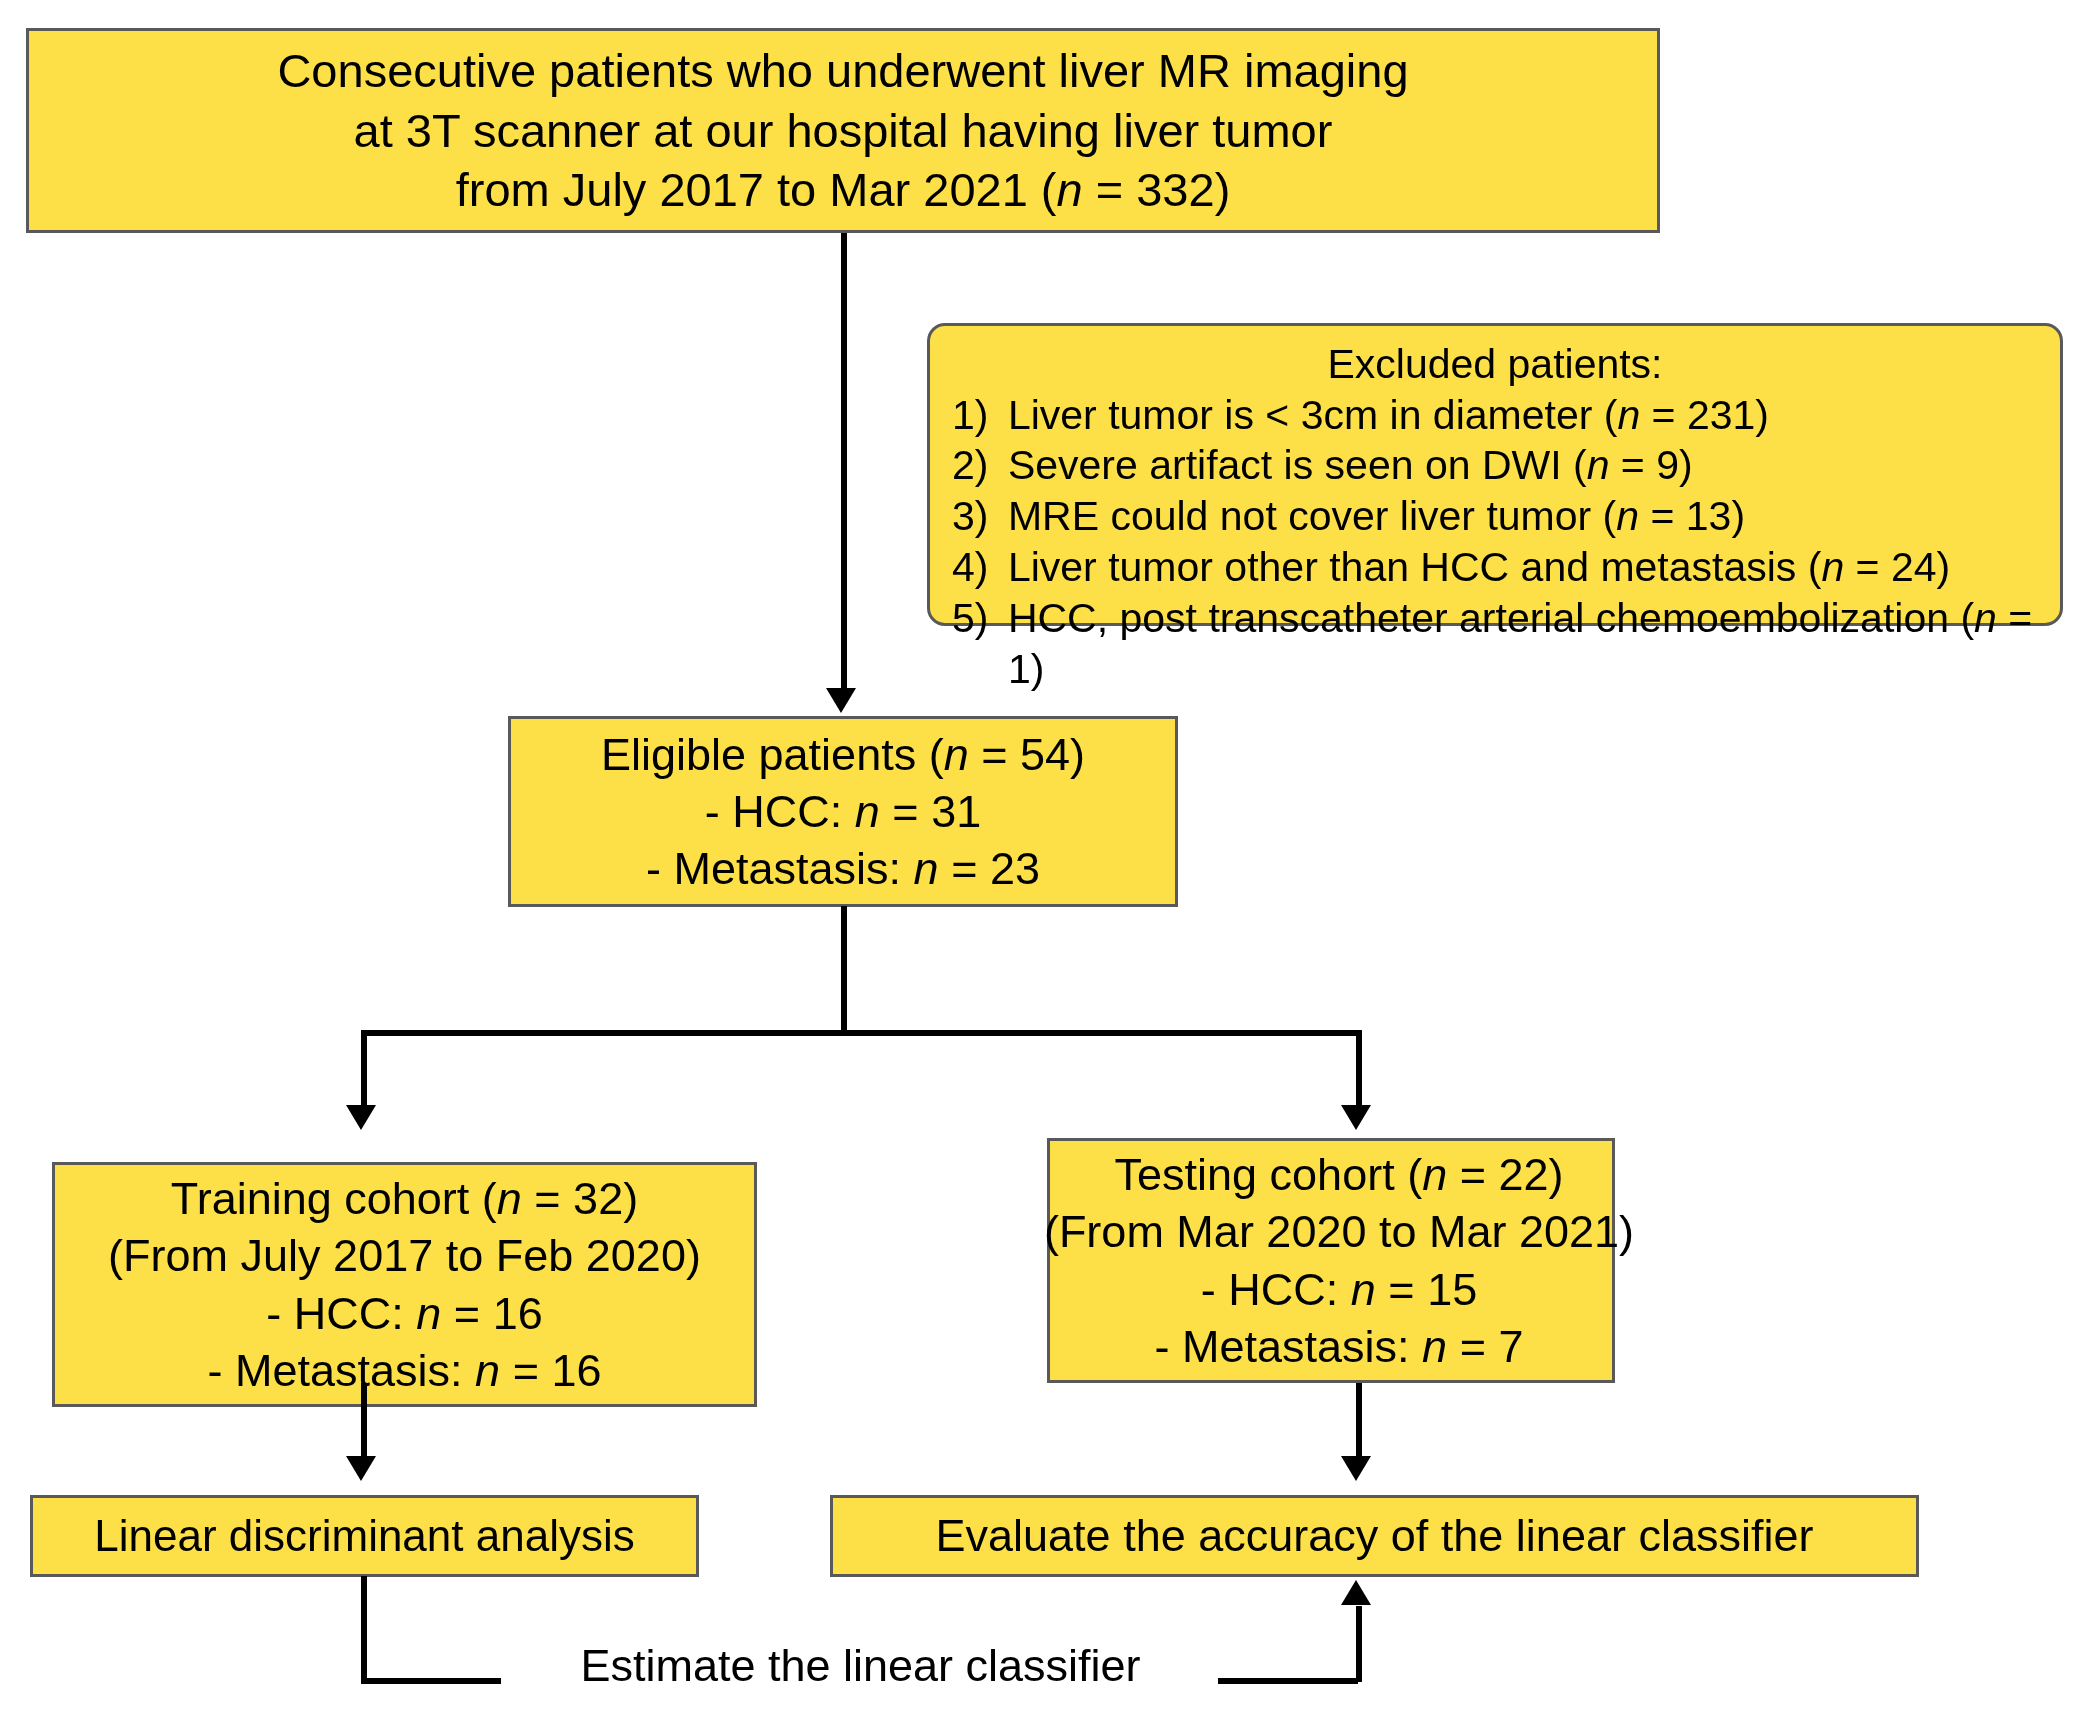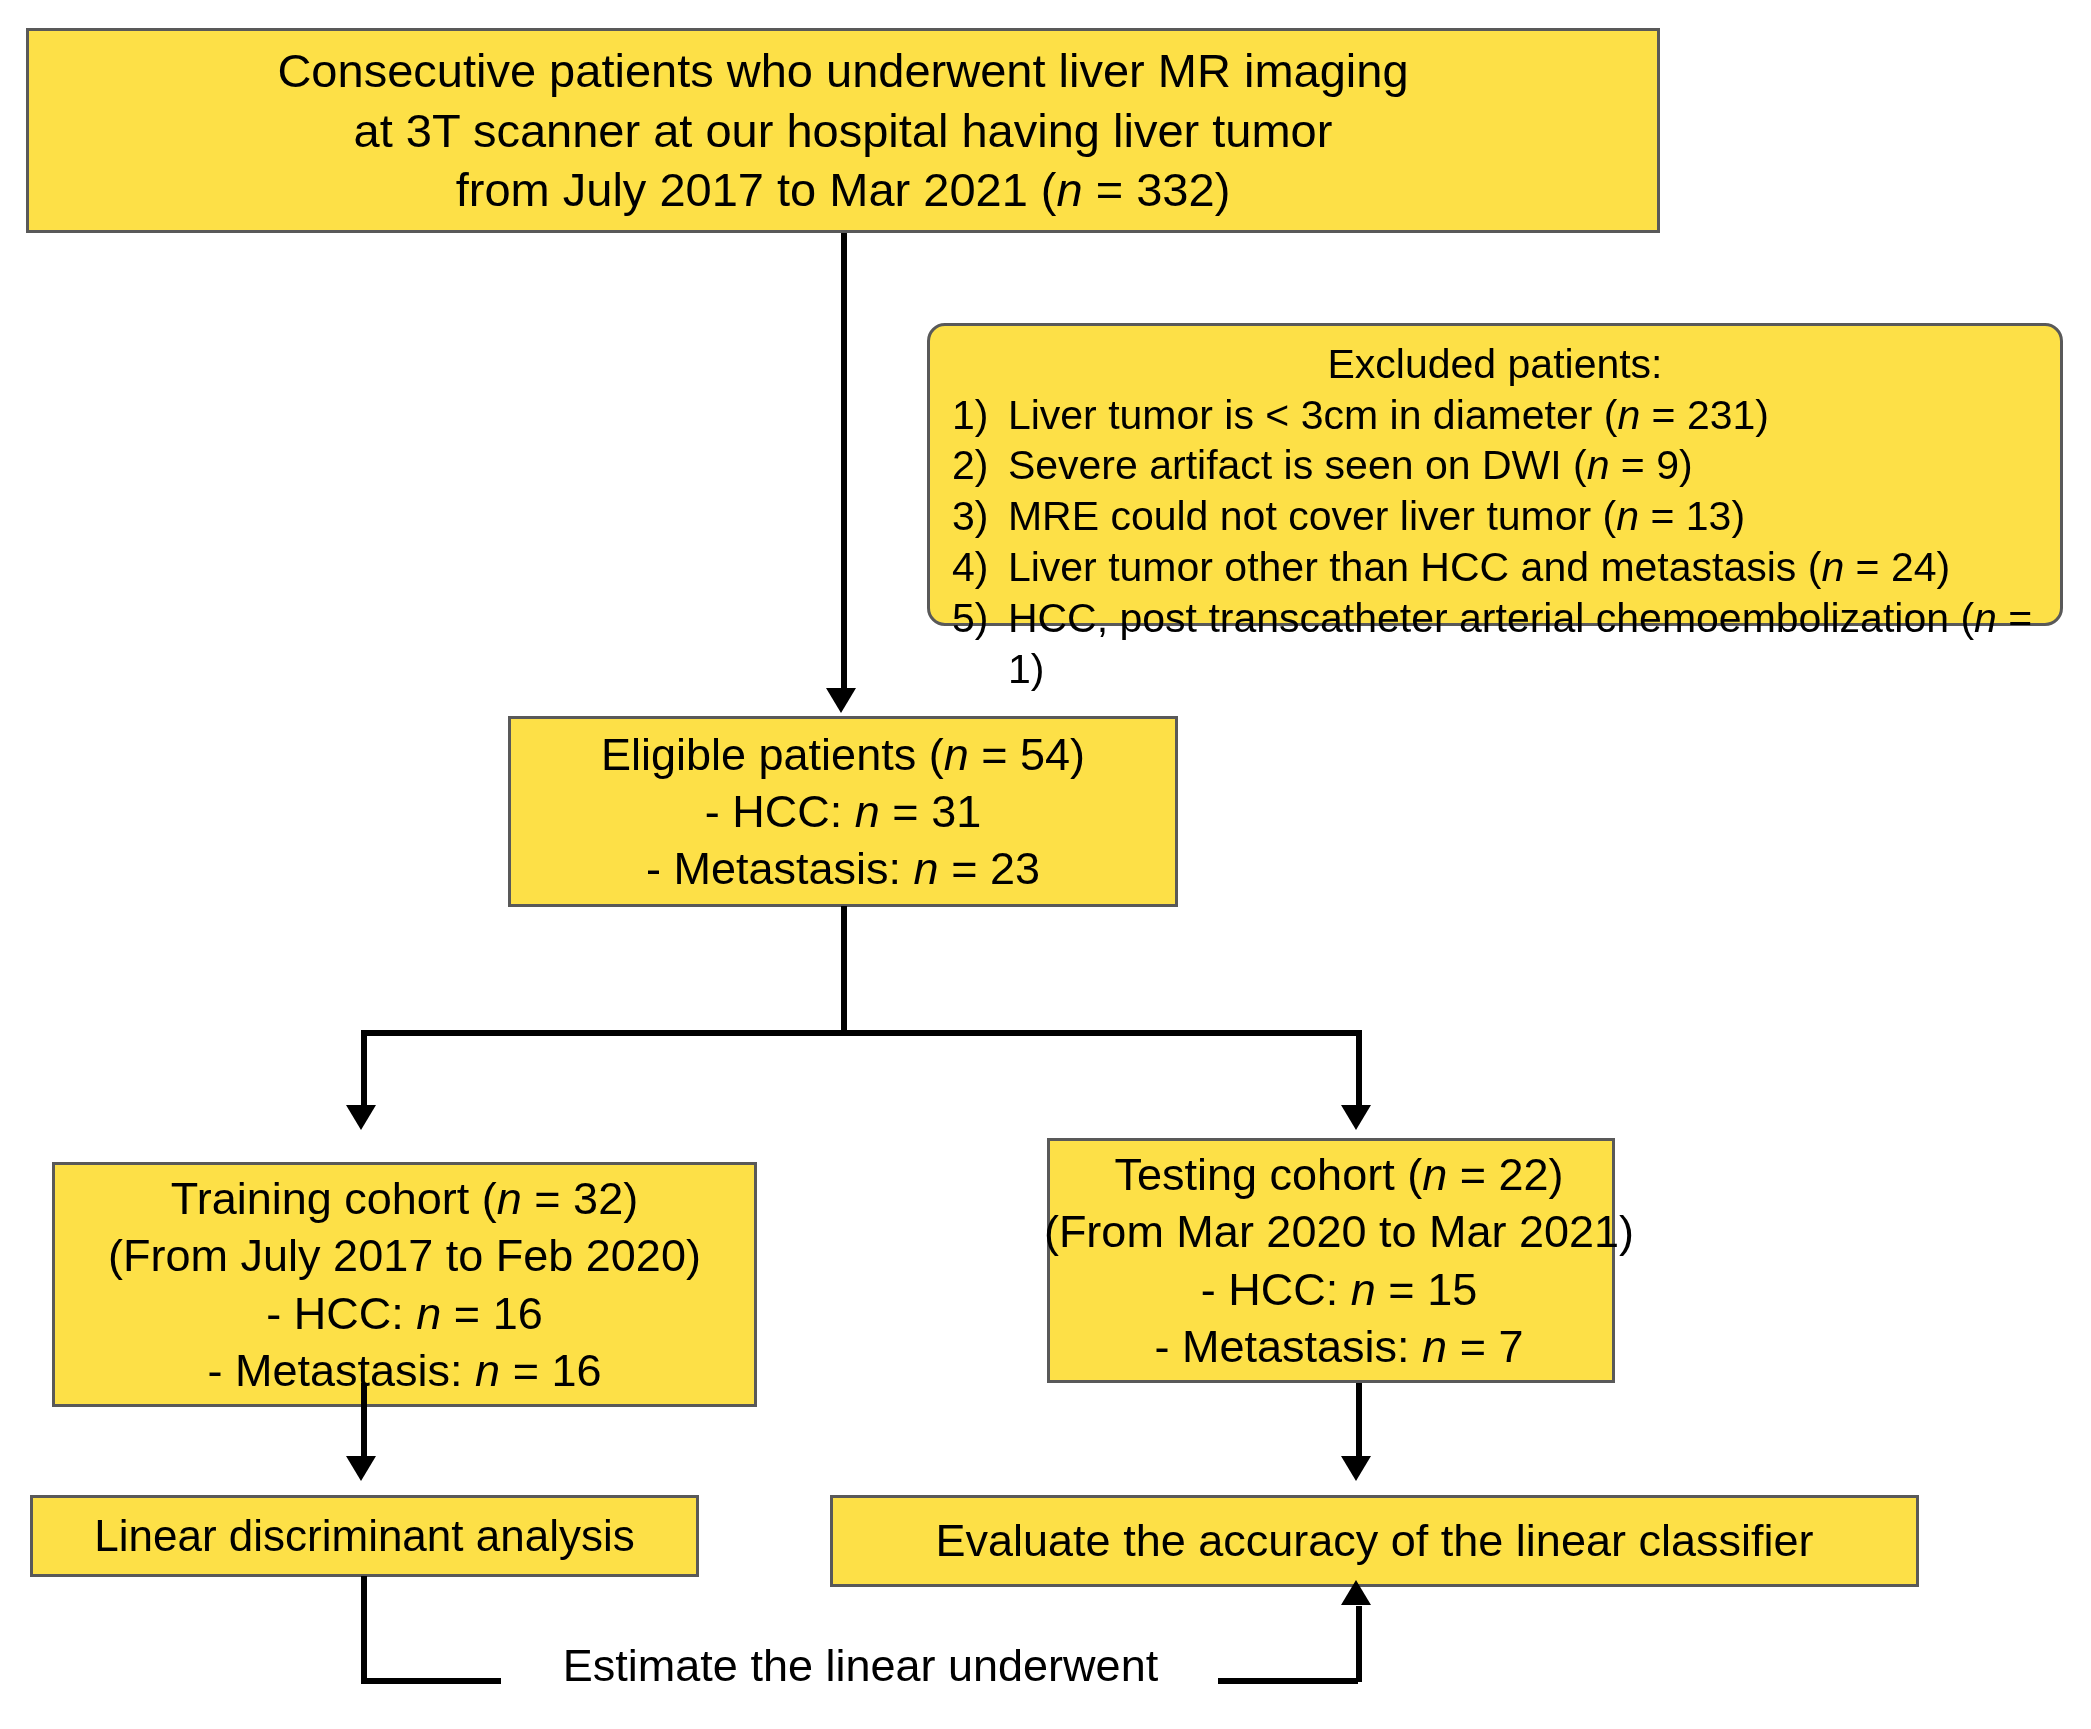--- a/index.html
+++ b/index.html
@@ -72,21 +72,21 @@
   #box-testing {
     left: 1047px; top: 1138px; width: 568px; height: 245px;
     font-size: 45px;
     padding-left: 16px;
   }
   #box-lda {
     left: 30px; top: 1495px; width: 669px; height: 82px;
     font-size: 44px;
   }
   #box-evaluate {
-    left: 830px; top: 1495px; width: 1089px; height: 92px;
+    left: 830px; top: 1495px; width: 1089px; height: 82px;
     font-size: 45px;
   }
 
   
   .conn {
     position: absolute;
     background: #000000;
   }
   .vline { width: 5.5px; }
   .hline { height: 5.5px; }
@@ -214,16 +214,16 @@
 
   <div class="conn vline" id="c7"></div>
   <div class="arrow-down" id="a5"></div>
 
   <div class="conn vline" id="c8"></div>
   <div class="conn hline" id="c9"></div>
   <div class="conn hline" id="c10"></div>
   <div class="conn vline" id="c11"></div>
   <div class="arrow-up" id="a6"></div>
 
-  <div id="estimate-label">Estimate the linear underwent</div>
+  <div id="estimate-label">Estimate the linear classifier</div>
 
 </div>
 
 
 </body></html>

